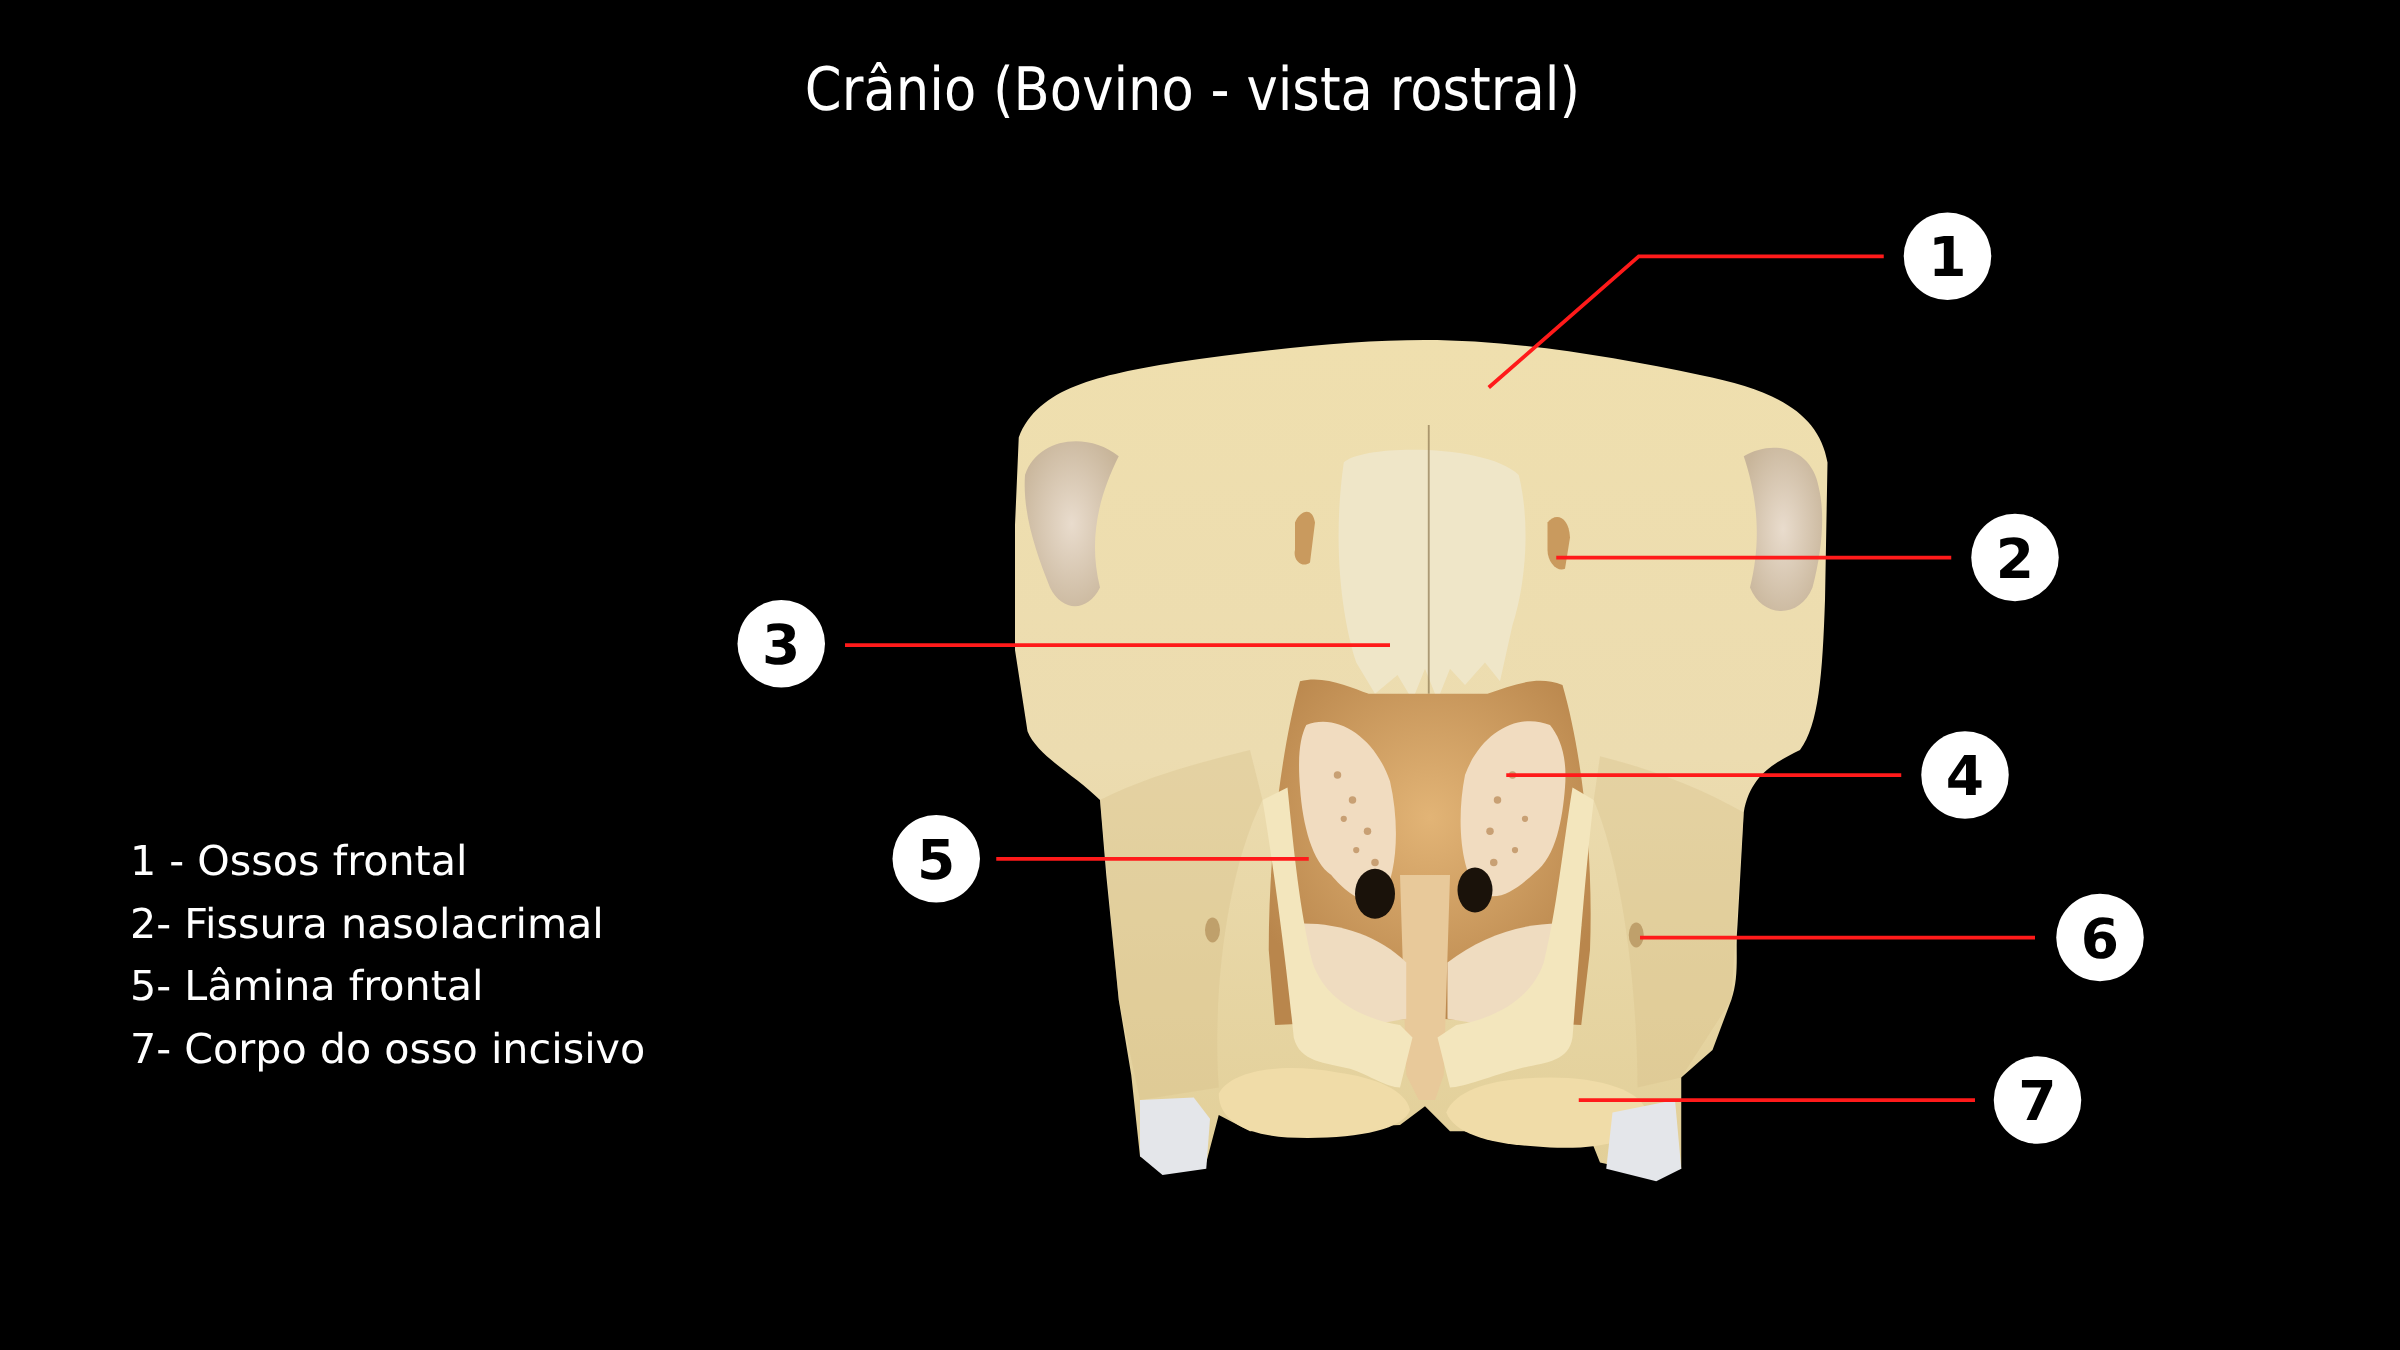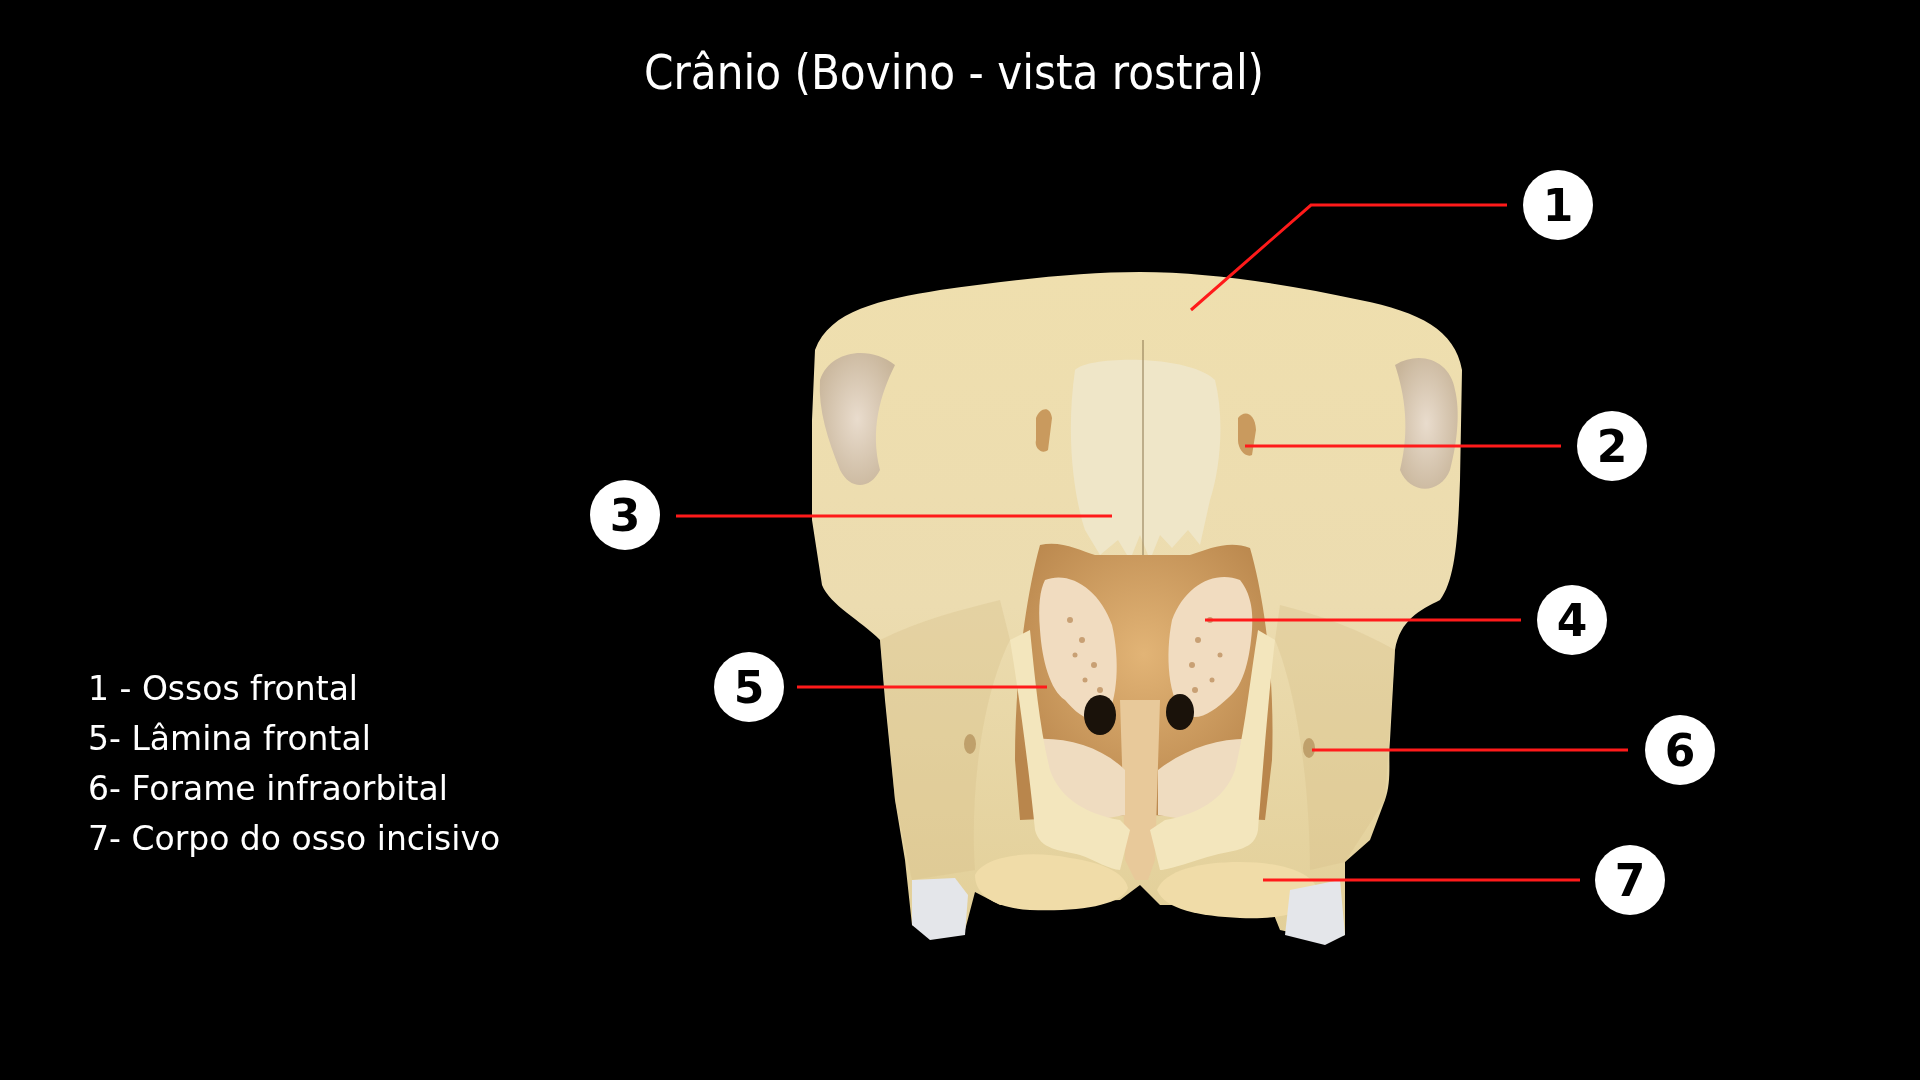--- a/index.html
+++ b/index.html
@@ -2,21 +2,21 @@
 <html><head>
 <meta charset="utf-8">
 <style>
   html, body { margin: 0; padding: 0; background: #000; }
   body { width: 1920px; height: 1080px; position: relative; overflow: hidden; font-family: "DejaVu Sans", "Liberation Sans", sans-serif; }
   .title {
     position: absolute; left: 0; top: 44px; width: 1908px; text-align: center;
     color: #fff; font-family: "DejaVu Sans", sans-serif; font-size: 48px; font-weight: 400;
     letter-spacing: 0px; transform: scaleX(0.88); transform-origin: 954px 0;
   }
-  .legend { position: absolute; left: 88px; top: 664px; margin: 0; padding: 0; list-style: none; }
+  .legend { position: absolute; left: 104px; top: 664px; margin: 0; padding: 0; list-style: none; }
   .legend li {
     color: #fff; font-family: "DejaVu Sans", sans-serif; font-size: 33px; line-height: 50px;
     height: 50px; white-space: nowrap;
   }
   svg.stage { position: absolute; left: 0; top: 0; }
   .marker-text { font-family: "DejaVu Sans", "Liberation Sans", sans-serif; font-weight: 700; font-size: 44px; fill: #000; }
 </style>
 </head>
 <body>
 
@@ -174,16 +174,16 @@
     <text class="marker-text" x="1680" y="766" text-anchor="middle">6</text>
   </g>
   <g>
     <circle cx="1630" cy="880" r="35" fill="#fff"></circle>
     <text class="marker-text" x="1630" y="896" text-anchor="middle">7</text>
   </g>
 </svg>
 
 <ul class="legend">
   <li><span>1</span><span style="white-space:pre"> - </span><span>Ossos frontal</span></li>
+  <li><span>2</span><span style="white-space:pre">- </span><span>Fissura nasolacrimal</span></li>
   <li><span>5</span><span style="white-space:pre">- </span><span>Lâmina frontal</span></li>
-  <li><span>6</span><span style="white-space:pre">- </span><span>Forame infraorbital</span></li>
   <li><span>7</span><span style="white-space:pre">- </span><span>Corpo do osso incisivo</span></li>
 </ul>
 
 </body></html>

